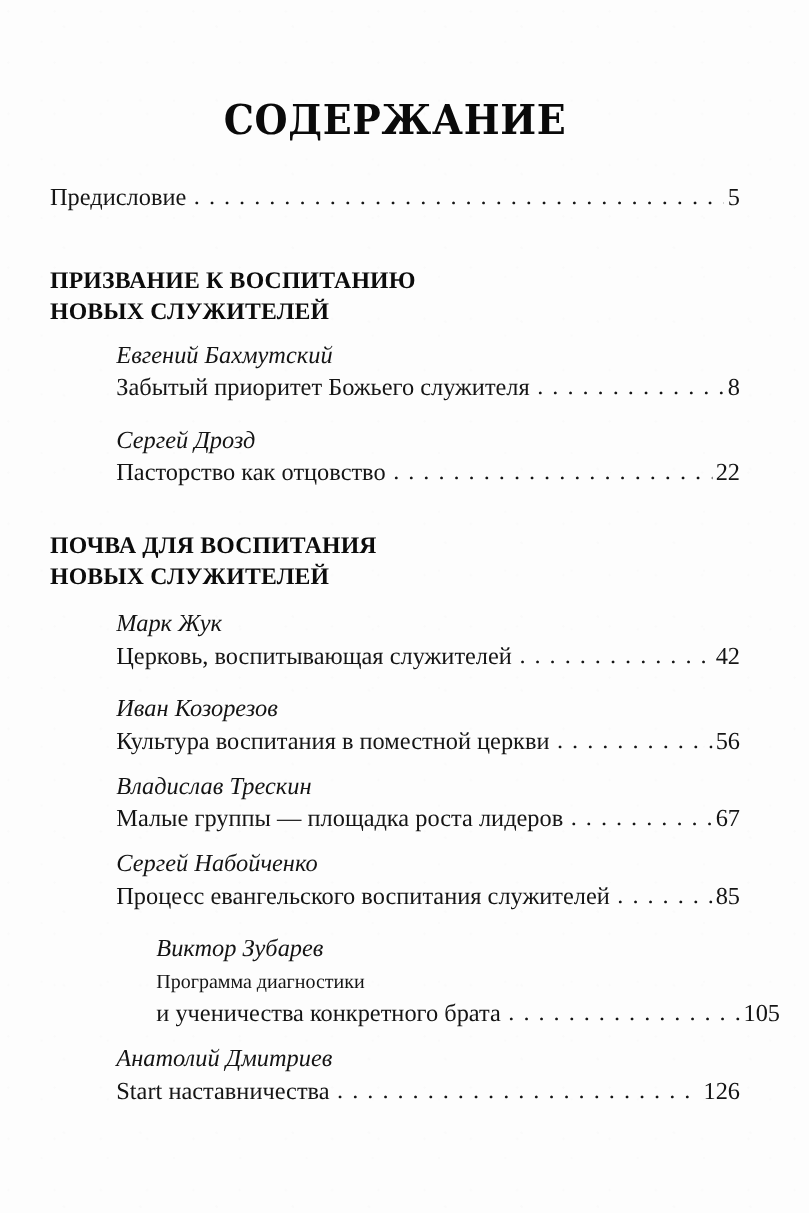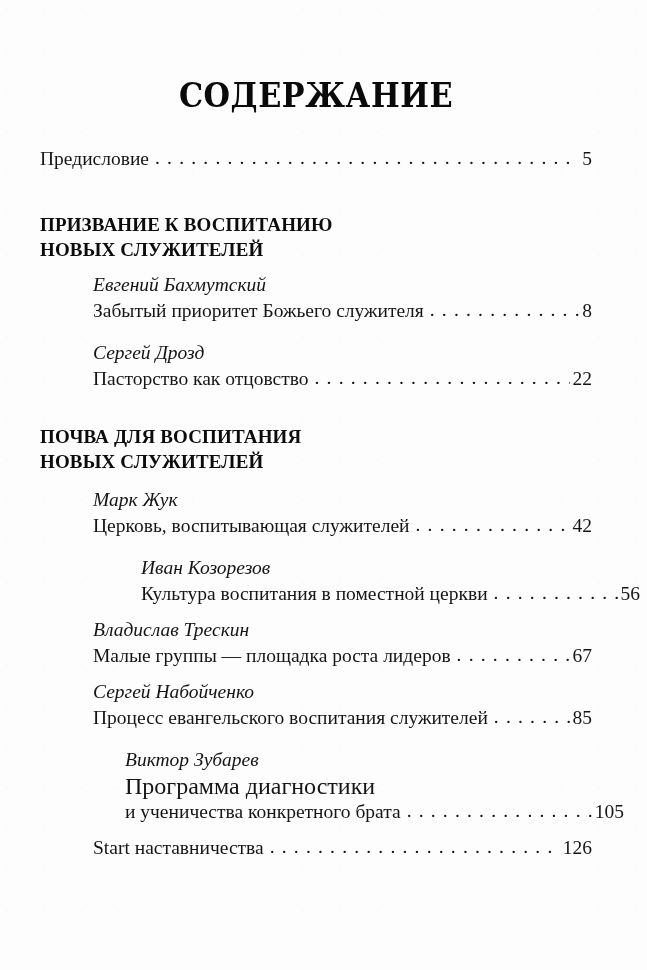--- a/index.html
+++ b/index.html
@@ -136,31 +136,31 @@
     font-size: 19.5px;
     line-height: 26px;
     color: #141414;
     white-space: nowrap;
   }
   .entry .toc-row {
     width: 499px;
     align-items: center;
   }
   .entry .title-line-plain {
-    font-size: 24px;
+    font-size: 16px;
     line-height: 26px;
     color: #151515;
     white-space: nowrap;
   }
 
   
   #entry-0 { top: 272px; }
   #entry-1 { top: 340px; }
   #entry-2 { top: 487px; }
-  #entry-3 { top: 555px; margin-left: 48px; }
+  #entry-3 { top: 555px; }
   #entry-4 { top: 617px; }
   #entry-5 { top: 679px; }
   #entry-6 { top: 747px; margin-left: 32px; }
   #entry-7 { top: 835px; }
 </style>
 </head>
 <body>
 
 <div class="page">
   <div class="content">
@@ -239,20 +239,21 @@
       <div class="author">Виктор Зубарев</div>
       <div class="title-line-plain">Программа диагностики</div>
       <div class="toc-row">
         <span class="label">и ученичества конкретного брата</span>
         <span class="leader"></span>
         <span class="pagenum">105</span>
       </div>
     </div>
 
     <div class="entry" id="entry-7">
+      <div class="author">Анатолий Дмитриев</div>
       <div class="toc-row">
         <span class="label">Start наставничества</span>
         <span class="leader"></span>
         <span class="pagenum">126</span>
       </div>
     </div>
 
   </div>
 </div>
 

